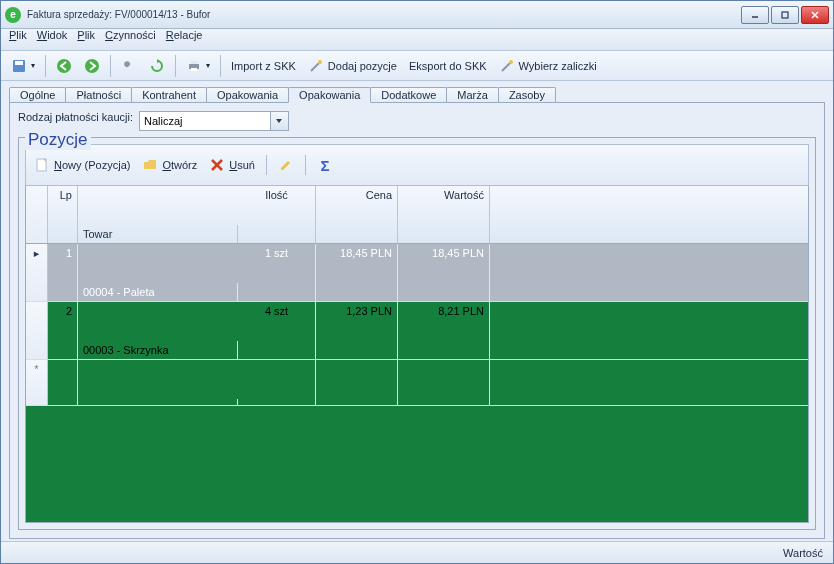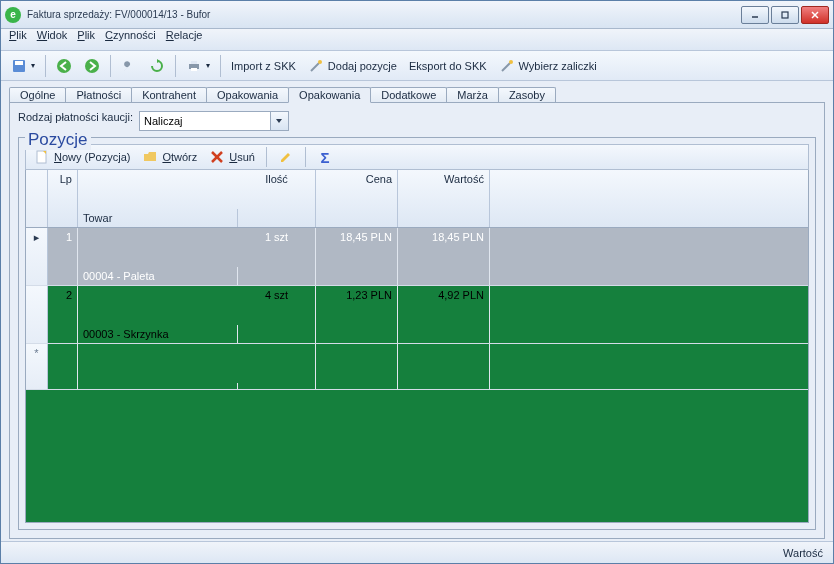--- a/index.html
+++ b/index.html
@@ -24,21 +24,21 @@
 .tab { padding: 1px 10px; border: 1px solid #9aaabf; border-bottom: none; background: linear-gradient(#f4f8fd,#e2eaf4); color: #1a2a40; margin-right: -1px; cursor: default; border-radius: 2px 2px 0 0; }
 .tab.active { background: #e8eef7; border-bottom: 1px solid #e8eef7; position: relative; z-index: 2; }
 .tabbody { flex: 1; border: 1px solid #9aaabf; background: #e8eef7; padding: 8px; margin-top: -1px; display: flex; flex-direction: column; }
 .row1 { display: flex; align-items: flex-start; gap: 6px; margin-bottom: 6px; }
 .row1 label { color: #1a2a40; }
 .combo { display: flex; border: 1px solid #9aaabf; background: #fff; height: 20px; }
 .combo input { border: none; outline: none; padding: 0 4px; width: 130px; font-size: 11px; }
 .combo .arrow { width: 18px; background: linear-gradient(#f4f8fd,#d8e4f2); border-left: 1px solid #9aaabf; display: flex; align-items: center; justify-content: center; }
 .fieldset { border: 1px solid #9aaabf; flex: 1; position: relative; padding: 6px; display: flex; flex-direction: column; }
 .fieldset .legend { position: absolute; top: -8px; left: 6px; background: #e8eef7; padding: 0 3px; color: #2a4aa0; font-size: 17px; }
-.gridtoolbar { height: 26px; background: linear-gradient(#f4f8fd,#e1eaf6); border: 1px solid #b0bed2; display: flex; align-items: center; padding: 0 4px; gap: 4px; }
+.gridtoolbar { height: 42px; background: linear-gradient(#f4f8fd,#e1eaf6); border: 1px solid #b0bed2; display: flex; align-items: center; padding: 0 4px; gap: 4px; }
 .gridtoolbar .sep { width: 1px; height: 20px; background: #b0bed2; margin: 0 3px; }
 .grid { border: 1px solid #9aaabf; border-top: none; background: #15803d; flex: 1; overflow: hidden; }
 .ghead { display: flex; background: linear-gradient(#f4f8fd,#dde7f4); border-bottom: 1px solid #9aaabf; }
 .ghead div { padding: 3px 5px; border-right: 1px solid #b8c6da; color: #1a2a40; }
 .grow { display: flex; border-bottom: 1px solid #d4dce8; }
 .grow div { padding: 3px 5px; border-right: 1px solid #e0e6ef; }
 .grow.selected { background: #b0b8c4; color: #fff; }
 .col-ind { width: 22px; text-align: center; background: linear-gradient(#f4f8fd,#e6edf7); border-right: 1px solid #b8c6da !important; }
 .col-lp { width: 30px; text-align: right; }
 .col-towar { width: 160px; margin-top: 39px; }
@@ -245,21 +245,21 @@
             <div class="col-ilosc">1 szt</div>
             <div class="col-cena">18,45 PLN</div>
             <div class="col-wart">18,45 PLN</div>
           </div>
           <div class="grow">
             <div class="col-ind"></div>
             <div class="col-lp">2</div>
             <div class="col-towar">00003 - Skrzynka</div>
             <div class="col-ilosc">4 szt</div>
             <div class="col-cena">1,23 PLN</div>
-            <div class="col-wart">4,92 PLN</div>
+            <div class="col-wart">8,21 PLN</div>
           </div>
           <div class="grow">
             <div class="col-ind" style="color:#6a7a90;">*</div>
             <div class="col-lp"></div>
               <div class="col-towar"></div>
               <div class="col-ilosc"></div>
               <div class="col-cena"></div>
               <div class="col-wart"></div>
           </div>
         </div>

